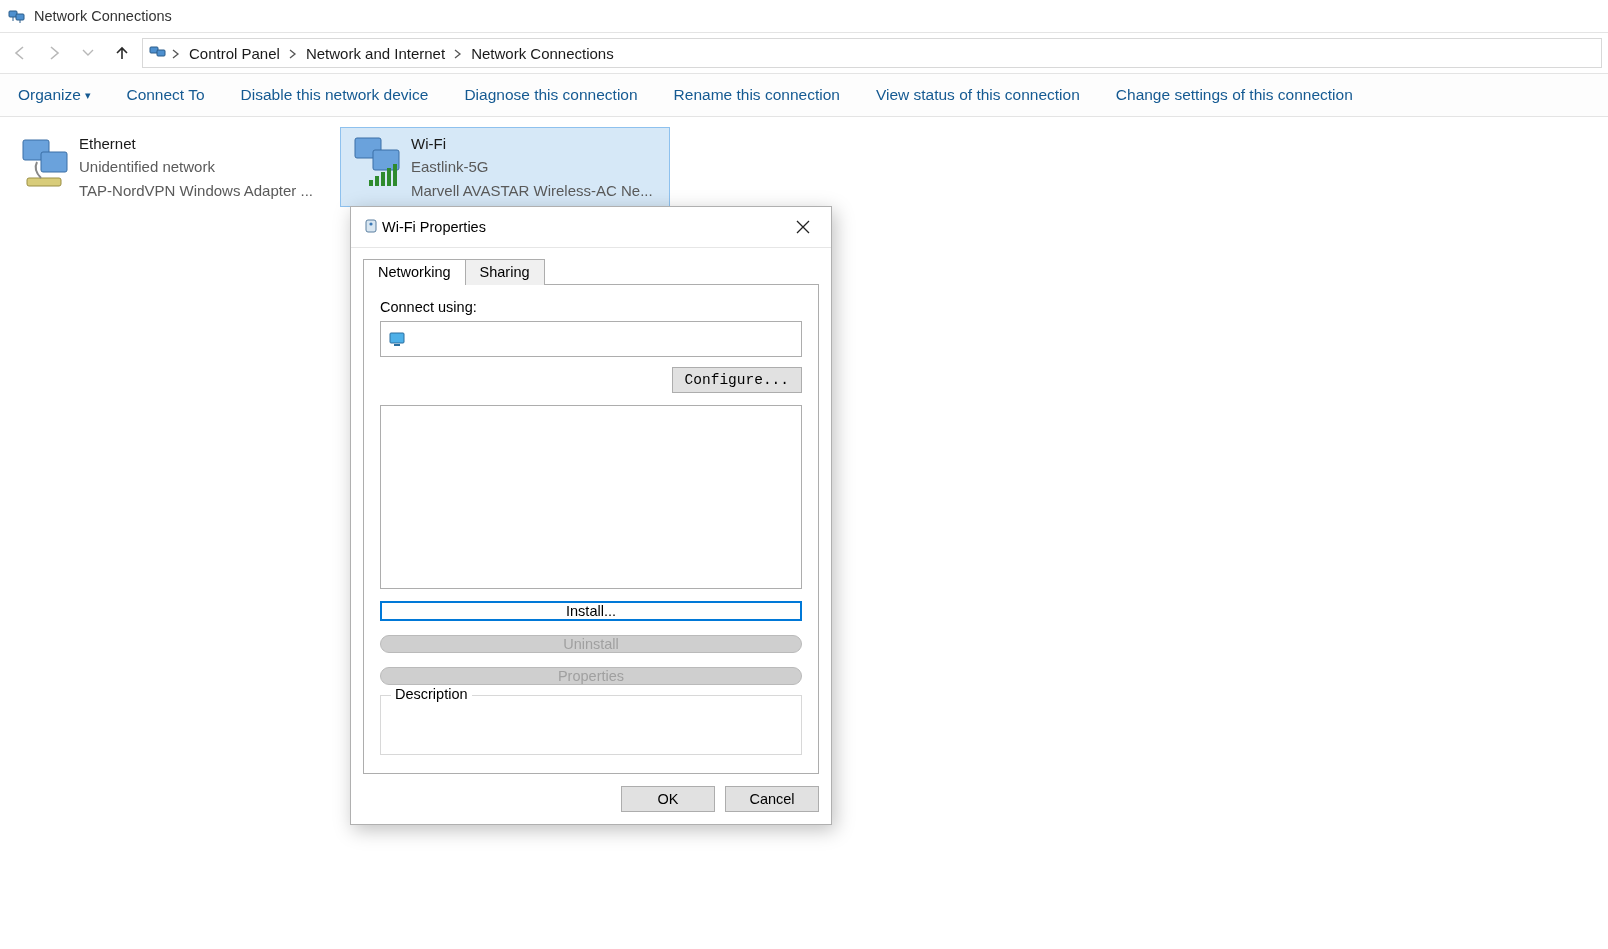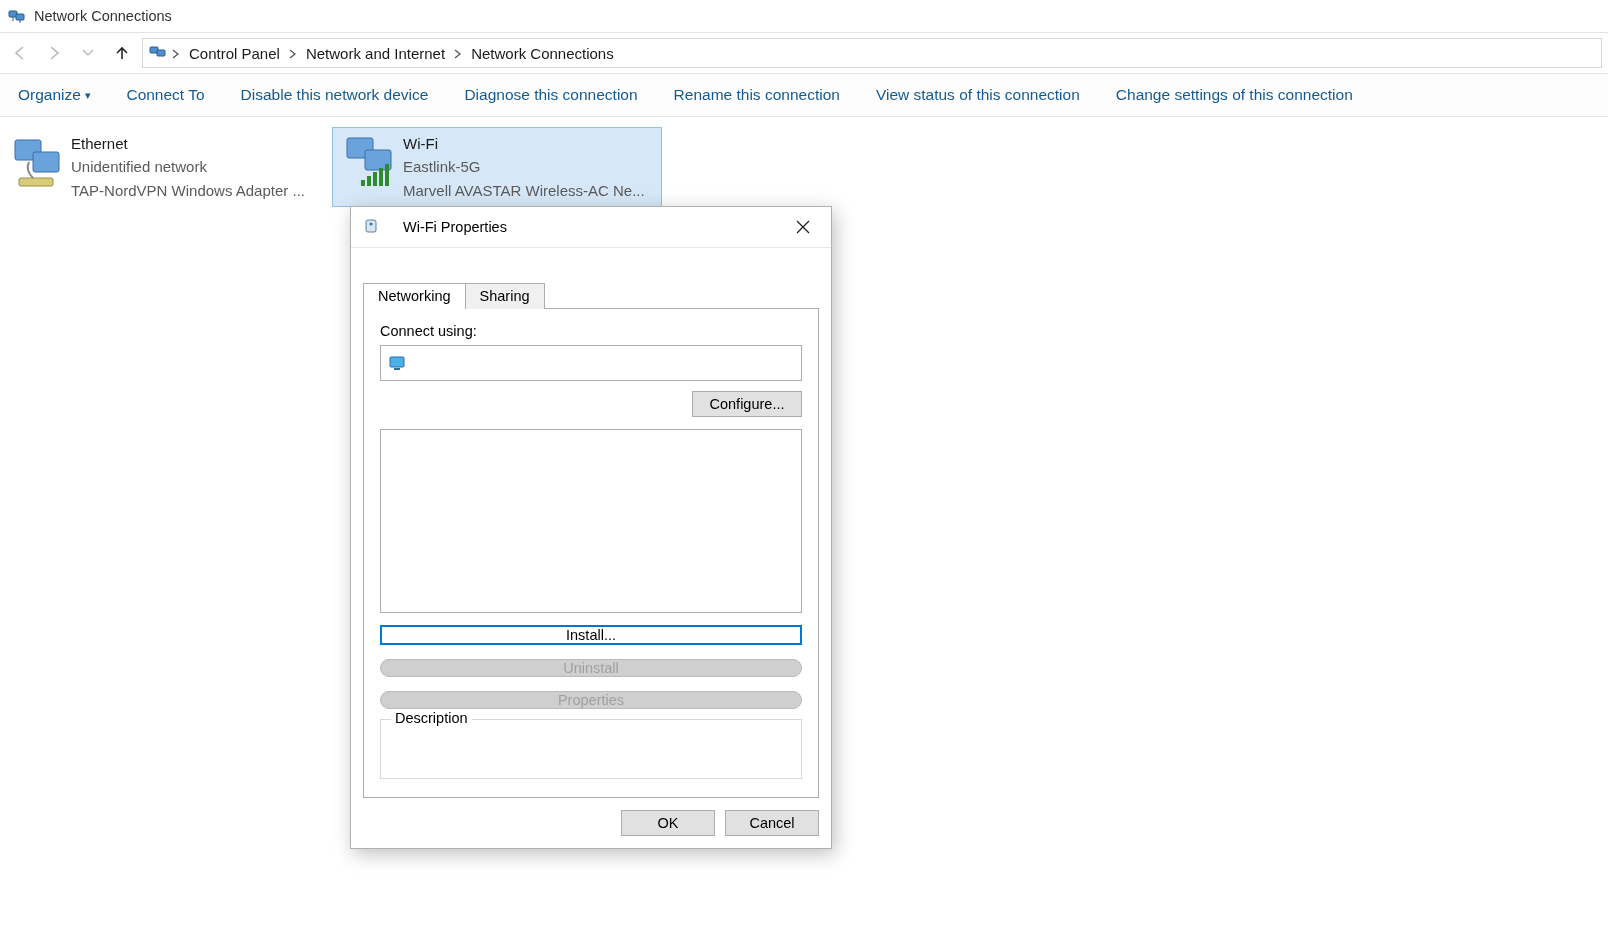--- a/index.html
+++ b/index.html
@@ -101,21 +101,21 @@
     color: #155a92;
     display: flex;
     align-items: center;
     white-space: nowrap;
   }
   .explorer-toolbar .tool-item .caret { margin-left: 4px; font-size: 11px; }
 
   
   .items-pane {
     position: relative;
-    padding: 10px 0;
+    padding: 10px 8px;
     display: flex;
     gap: 2px;
     align-items: flex-start;
   }
   .conn-item {
     display: flex;
     width: 330px;
     padding: 4px 6px;
     border: 1px solid transparent;
     box-sizing: border-box;
@@ -156,41 +156,40 @@
     color: #000;
   }
   .dlg-titlebar {
     display: flex;
     align-items: center;
     justify-content: space-between;
     height: 40px;
     padding: 0 8px 0 12px;
     border-bottom: 1px solid #e6e6e6;
   }
-  .dlg-titlebar .left { display: flex; align-items: center; gap: 24px; }
+  .dlg-titlebar .left { display: flex; align-items: center; gap: 3px; }
   .dlg-titlebar .dlg-close {
     width: 40px; height: 36px;
     display: flex; align-items: center; justify-content: center;
     color: #222;
   }
   .dlg-body { padding: 10px 12px 0 12px; }
 
   .tabs {
     display: flex;
     border-bottom: 1px solid var(--win-border-strong);
   }
   .tab {
     padding: 4px 14px 5px 14px;
     border: 1px solid var(--win-border-strong);
     border-bottom: none;
     background: var(--tab-inactive);
     margin-right: -1px;
     position: relative;
     top: 1px;
-    margin-top: 24px;
   }
   .tab.active {
     background: var(--tab-active);
     z-index: 1;
   }
 
   .tab-panel {
     border: 1px solid var(--win-border-strong);
     border-top: none;
     padding: 14px 16px 18px 16px;
@@ -198,21 +197,21 @@
   .field-label { margin-bottom: 6px; }
   .adapter-box {
     border: 1px solid var(--win-border-strong);
     padding: 6px 8px;
     height: 22px;
     display: flex;
     align-items: center;
     margin-bottom: 10px;
   }
   .adapter-box svg { margin-right: 6px; }
-  .row-right { display: flex; justify-content: flex-end; margin-bottom: 12px; }
+  .row-right { display: flex; justify-content: flex-end; margin-bottom: 12px; font-family: Liberation Mono, monospace; }
 
   .winbtn {
     min-width: 110px;
     height: 26px;
     border: 1px solid var(--btn-border);
     background: var(--btn-bg);
     display: inline-flex;
     align-items: center;
     justify-content: center;
     font-family: inherit;

